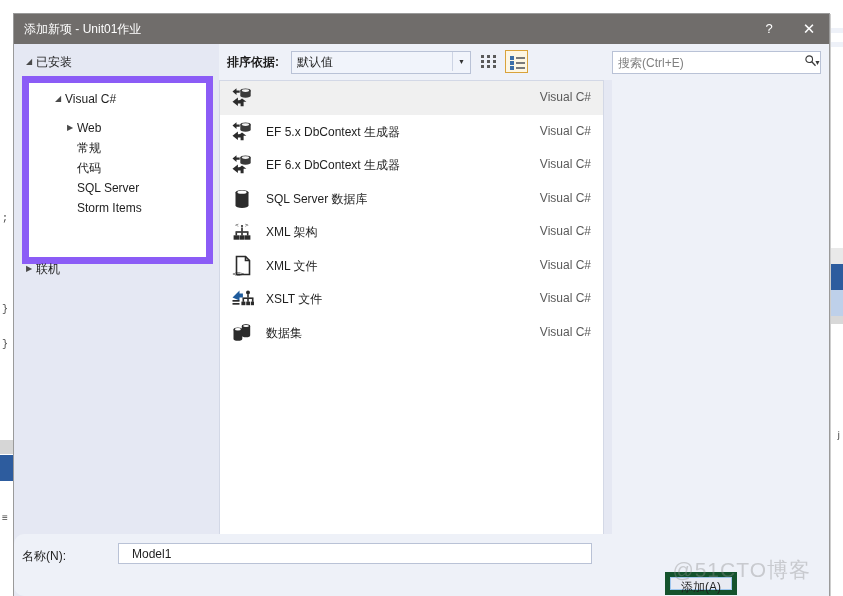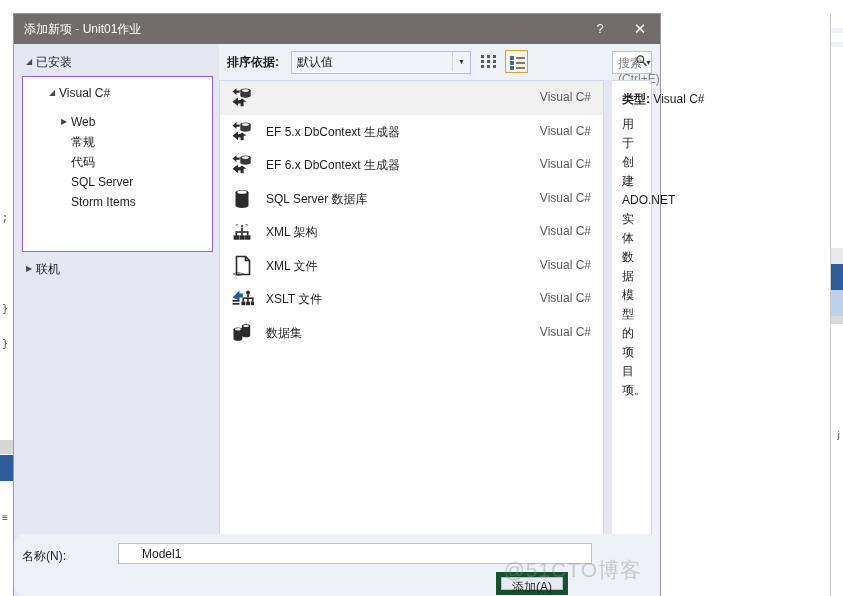--- a/index.html
+++ b/index.html
@@ -50,21 +50,21 @@
   .bg-right-block {
     position: absolute;
     right: 0; width: 12px;
   }
 
   
   #dialog {
     position: absolute;
     left: 14px;
     top: 14px;
-    width: 646px;
+    width: 815px;
     height: 582px;
     background: #eef1f8;
     box-shadow: 0 0 0 1px #9a9a9a;
   }
 
   
   #titlebar {
     position: absolute;
     left: 0; top: 0; right: 0; height: 30px;
     background: #706d6b;
@@ -107,21 +107,21 @@
   #tree-installed {
     position: absolute;
     left: 0; top: 8px; right: 0; height: 20px;
     font-size: 12px;
     color: #1e1e1e;
   }
   #tree-scroll {
     position: absolute;
     left: 8px; top: 32px; right: 6px; height: 174px;
     background: #ffffff;
-    border: 1px solid #8b5cf6;
+    border: 7px solid #8b5cf6;
     overflow: hidden;
   }
   #tree-online {
     position: absolute;
     left: 0; top: 215px; right: 0; height: 20px;
     font-size: 12px;
     color: #1e1e1e;
   }
   .tree-row {
     position: relative;
@@ -335,21 +335,21 @@
   }
   #name-input {
     position: absolute;
     left: 104px; top: 9px;
     width: 474px; height: 21px;
     background: #ffffff;
     border: 1px solid #b9c2d6;
     box-sizing: border-box;
     font-size: 12px;
     color: #1e1e1e;
-    padding: 2px 23px;
+    padding: 2px 13px;
     font-family: "Liberation Sans", "DejaVu Sans", sans-serif;
     outline: none;
   }
   .footer-btn {
     position: absolute;
     top: 38px;
     width: 72px; height: 23px;
     background: #e8eaf2;
     border: 1px solid #b9c2d6;
     box-sizing: border-box;
@@ -620,27 +620,20 @@
         <div id="search-placeholder">搜索(Ctrl+E)</div>
         <div id="search-icon-wrap">
           <svg viewBox="0 0 14 14" width="13" height="13">
             <circle cx="5.6" cy="5.6" r="3.6" fill="none" stroke="#3a3a3a" stroke-width="1.2"></circle>
             <line x1="8.4" y1="8.4" x2="12.4" y2="12.6" stroke="#3a3a3a" stroke-width="1.4"></line>
           </svg>
         </div>
         <div id="search-caret">▼</div>
       </div>
 
-      <div id="details-box">
-        <div id="detail-type-line">
-          <span id="detail-type-label">类型:</span>
-          <span id="detail-type-value">Visual C#</span>
-        </div>
-        <div id="detail-desc">用于创建 ADO.NET 实体数据模型的项目项。</div>
-      </div>
     </div>
 
     <div id="footer">
       <div id="name-label">名称(N):</div>
       <input id="name-input" type="text" value="Model1" style="">
       <div class="footer-btn" id="add-button">添加(A)</div>
       <div class="footer-btn" id="cancel-button">取消</div>
     </div>
 
     <div id="watermark">@51CTO博客</div>

